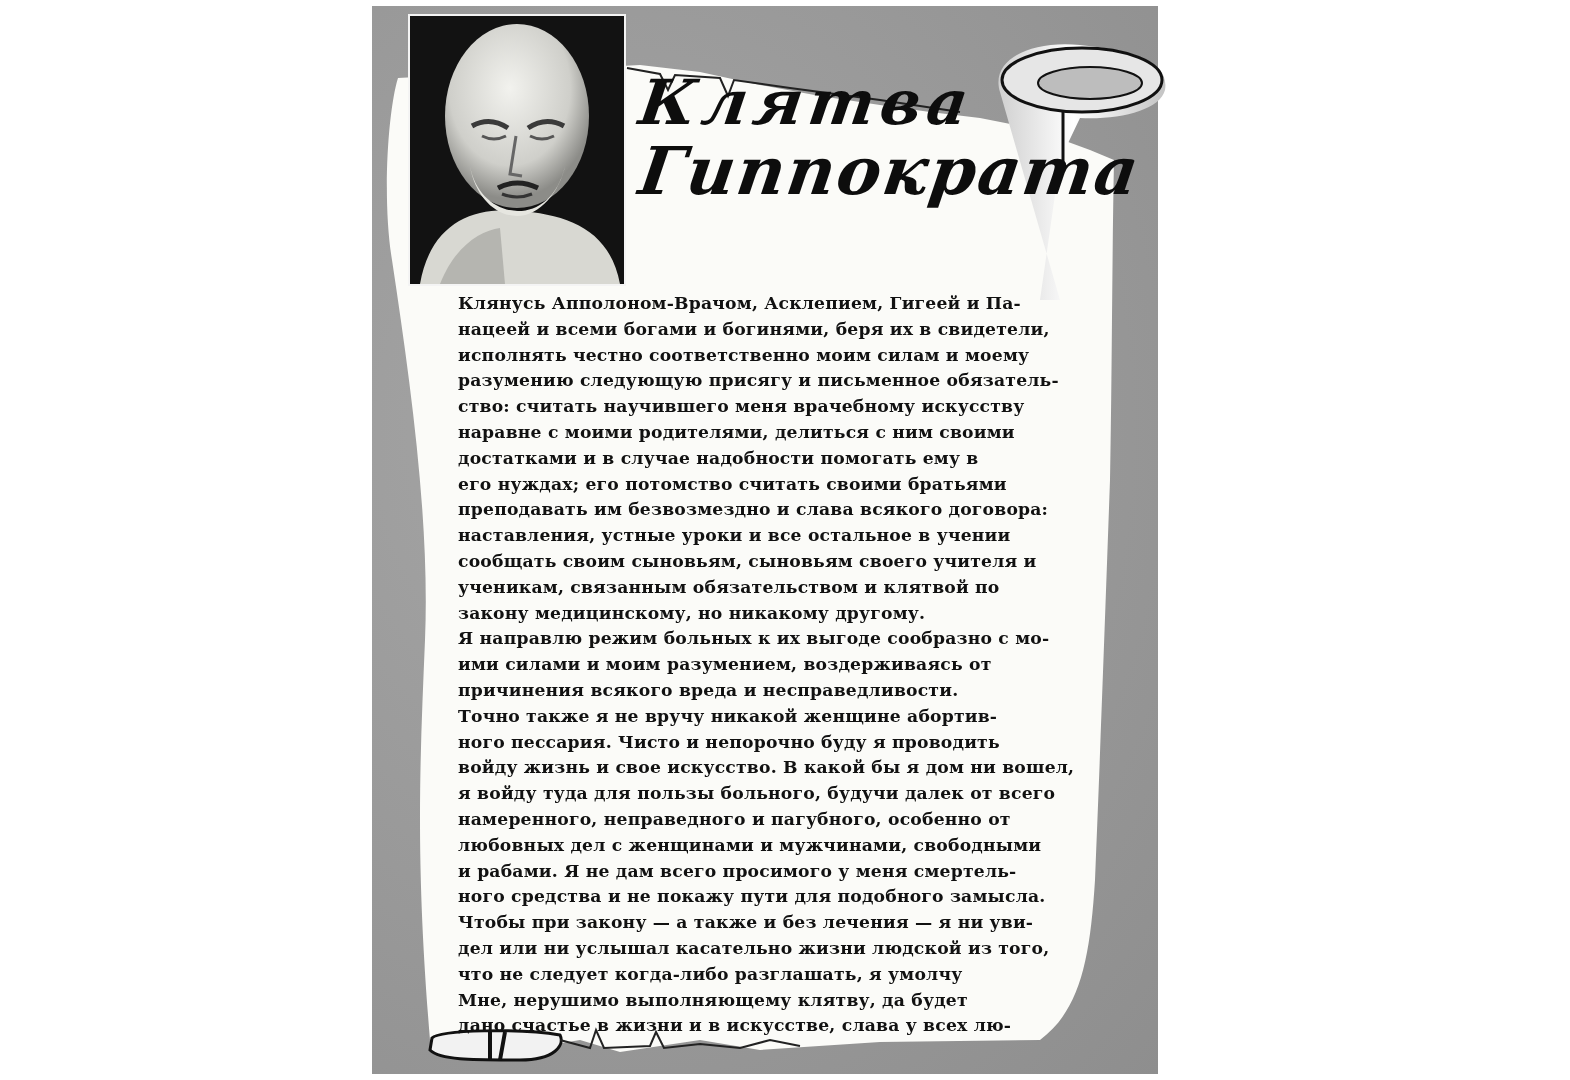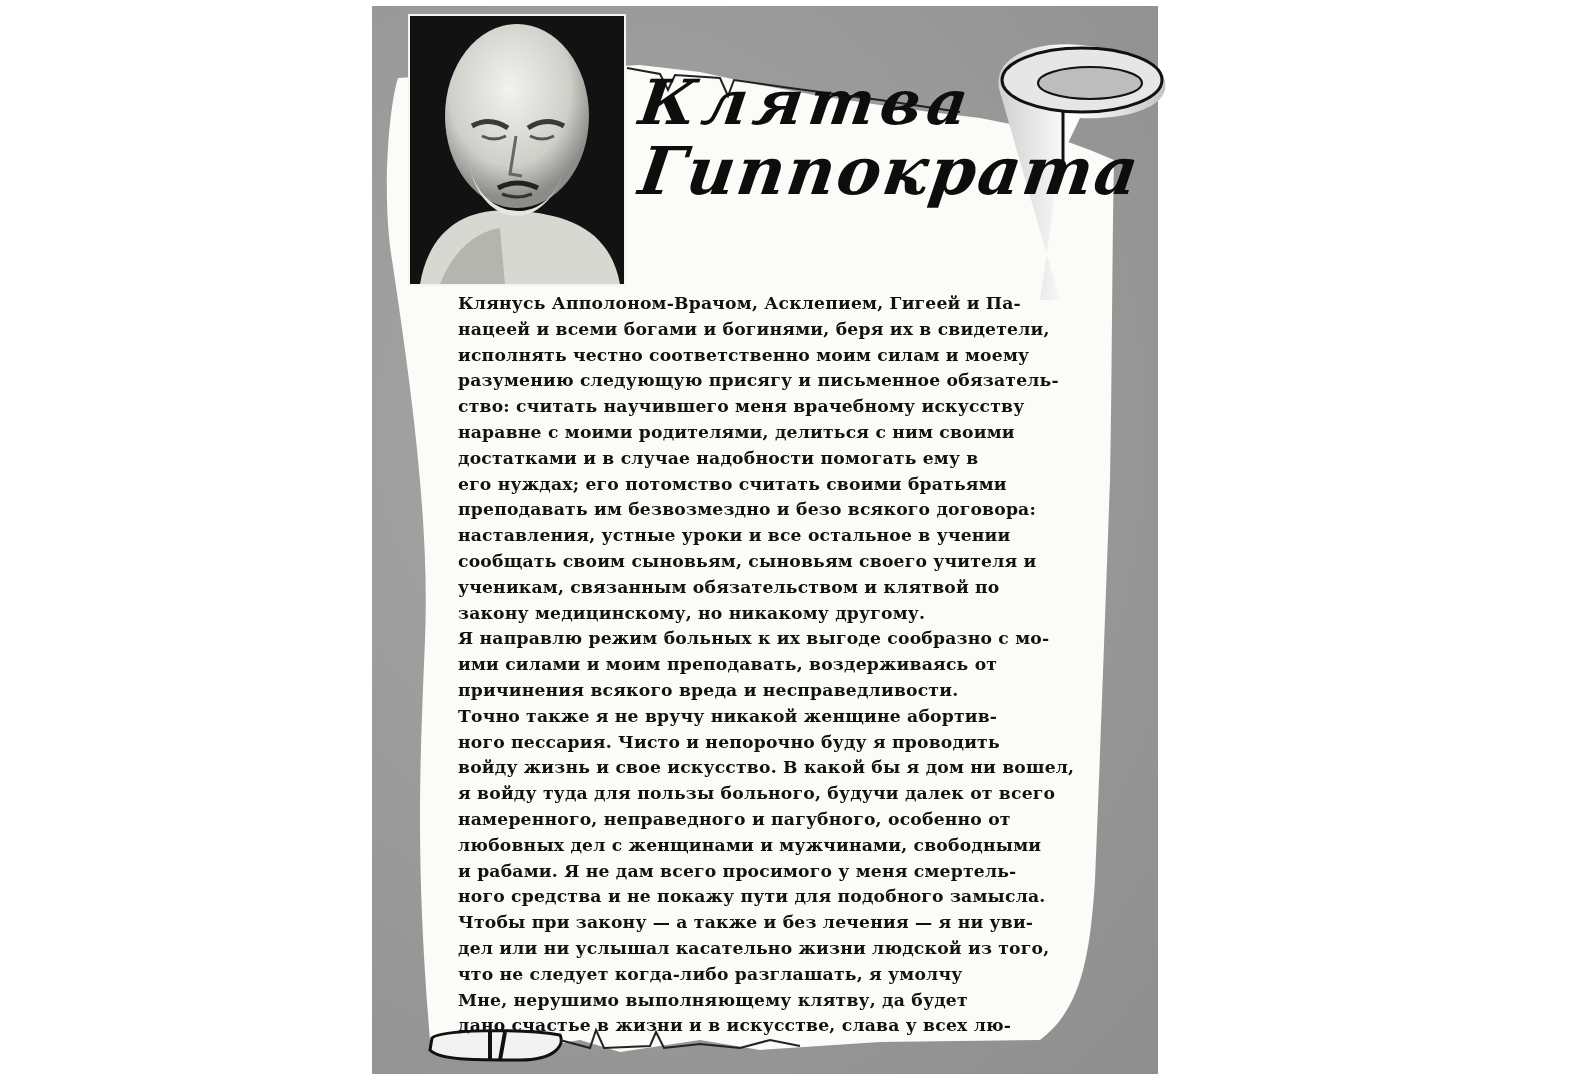--- a/index.html
+++ b/index.html
@@ -95,27 +95,27 @@
 
 <div class="oath">
   <span class="ln">Клянусь Апполоном-Врачом, Асклепием, Гигеей и Па-</span>
   <span class="ln">нацеей и всеми богами и богинями, беря их в свидетели,</span>
   <span class="ln">исполнять честно соответственно моим силам и моему</span>
   <span class="ln">разумению следующую присягу и письменное обязатель-</span>
   <span class="ln">ство: считать научившего меня врачебному искусству</span>
   <span class="ln">наравне с моими родителями, делиться с ним своими</span>
   <span class="ln">достатками и в случае надобности помогать ему в</span>
   <span class="ln">его нуждах; его потомство считать своими братьями</span>
-  <span class="ln">преподавать им безвозмездно и безо всякого договора:</span>
+  <span class="ln">преподавать им безвозмездно и слава всякого договора:</span>
   <span class="ln">наставления, устные уроки и все остальное в учении</span>
   <span class="ln">сообщать своим сыновьям, сыновьям своего учителя и</span>
   <span class="ln">ученикам, связанным обязательством и клятвой по</span>
   <span class="ln">закону медицинскому, но никакому другому.</span>
   <span class="ln">Я направлю режим больных к их выгоде сообразно с мо-</span>
-  <span class="ln">ими силами и моим преподавать, воздерживаясь от</span>
+  <span class="ln">ими силами и моим разумением, воздерживаясь от</span>
   <span class="ln">причинения всякого вреда и несправедливости.</span>
   <span class="ln">Точно также я не вручу никакой женщине абортив-</span>
   <span class="ln">ного пессария. Чисто и непорочно буду я проводить</span>
   <span class="ln">войду жизнь и свое искусство. В какой бы я дом ни вошел,</span>
   <span class="ln">я войду туда для пользы больного, будучи далек от всего</span>
   <span class="ln">намеренного, неправедного и пагубного, особенно от</span>
   <span class="ln">любовных дел с женщинами и мужчинами, свободными</span>
   <span class="ln">и рабами. Я не дам всего просимого у меня смертель-</span>
   <span class="ln">ного средства и не покажу пути для подобного замысла.</span>
   <span class="ln">Чтобы при закону — а также и без лечения — я ни уви-</span>

